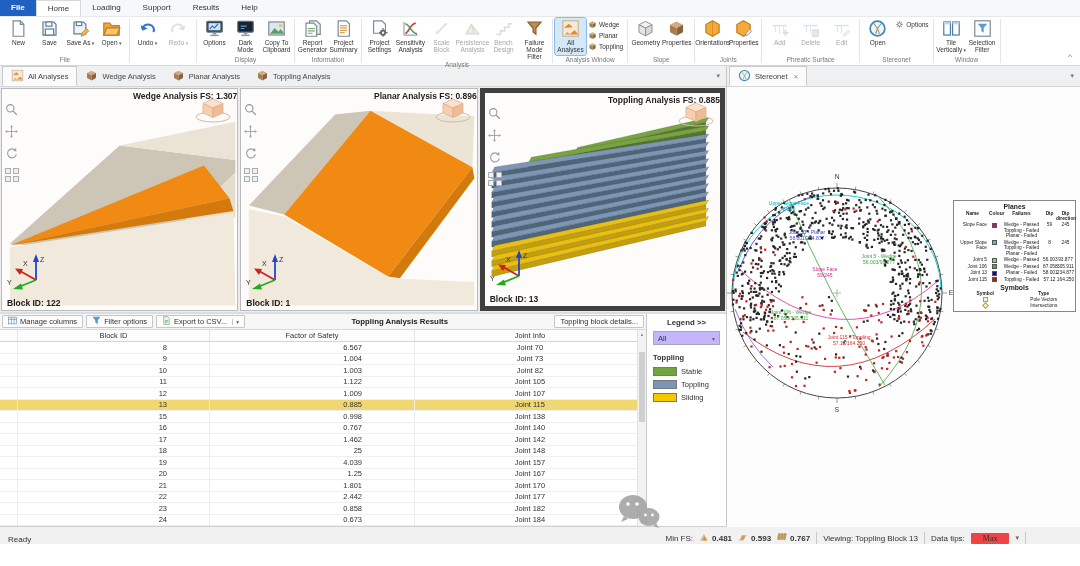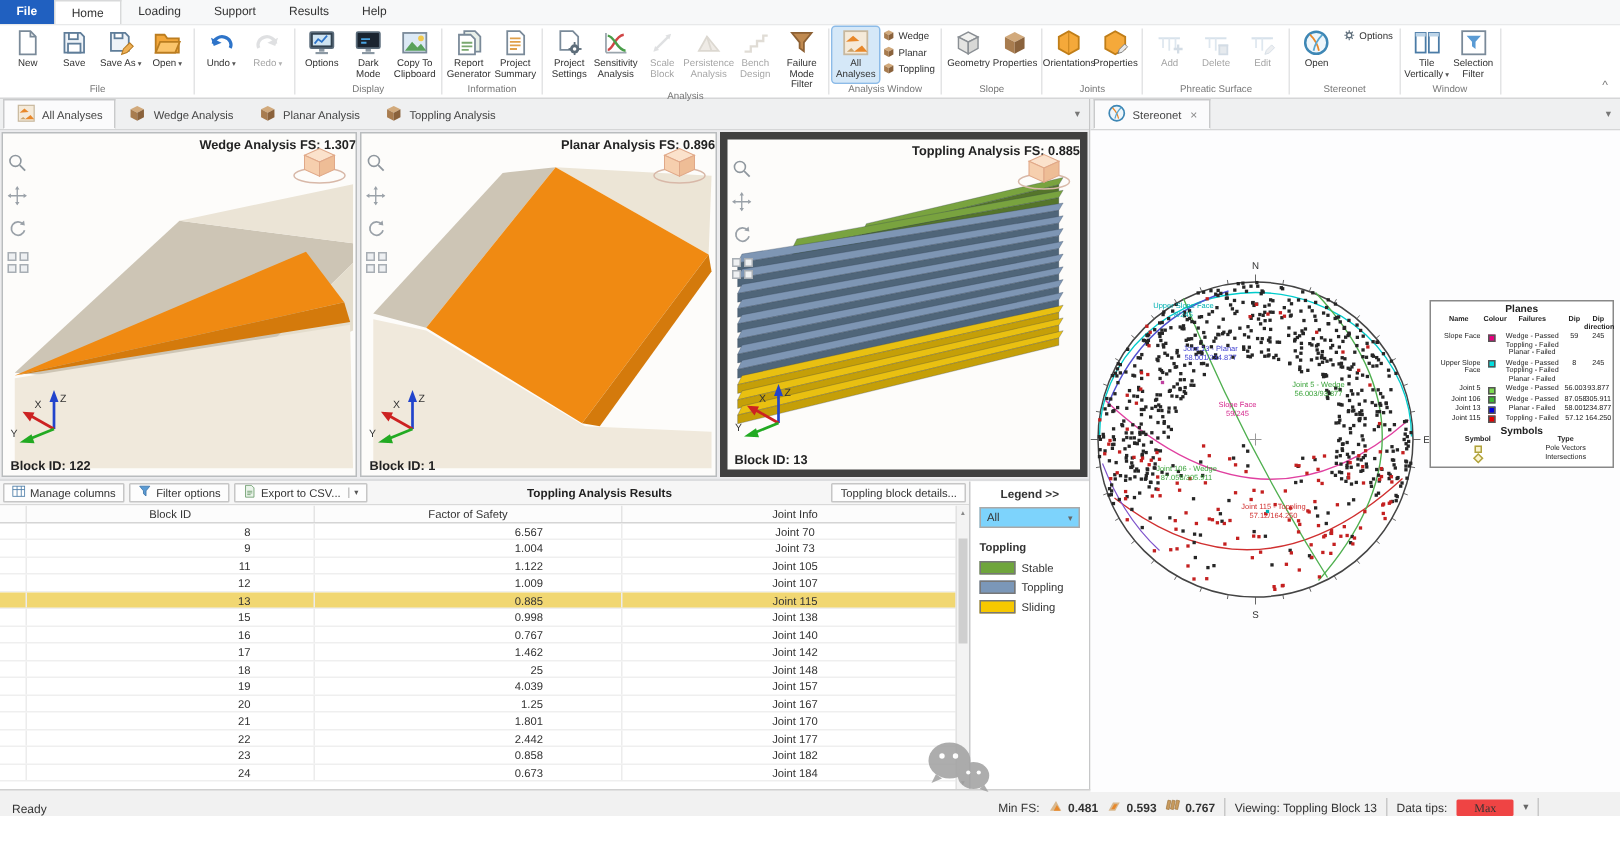--- a/index.html
+++ b/index.html
@@ -75,21 +75,21 @@
   .c-joint { justify-content:center; }
   .trow.sel { background:#f1d772; }
   .vscroll { position:absolute; right:0; top:0; bottom:0; width:9px; background:#f3f3f3; border-left:1px solid #e2e2e2; font-size:5px; color:#888; text-align:center; }
   .vscroll .thumb { position:absolute; left:1px; right:1px; top:22px; height:70px; background:#cfcfcf; }
   .vscroll .up { position:absolute; top:1px; left:0; right:0; }
   .vscroll .dn { position:absolute; bottom:1px; left:0; right:0; }
 
   
   .legend-panel { flex:1; border-left:1px solid #c9cacb; background:#fff; padding:3px 6px; font-size:7.5px; color:#333; }
   .lg-title { text-align:center; font-weight:bold; font-size:7.8px; margin-top:1px; }
-  .lg-select { border:1px solid #a9a9a9; height:14px; display:flex; align-items:center; justify-content:space-between; padding:0 4px; margin:4px 0 8px; background:#7dd3fc; }
+  .lg-select { border:1px solid #a9a9a9; height:14px; display:flex; align-items:center; justify-content:space-between; padding:0 4px; margin:4px 0 8px; background:#c4b5fd; }
   .lg-sec { font-weight:bold; margin-bottom:3px; }
   .lg-item { display:flex; align-items:center; gap:4px; height:13px; }
   .sw { width:24px; height:9px; border:1px solid #777; }
 
   
   .stereo-view { position:relative; flex:1; background:#fdfdfe; }
   .planes-box { position:absolute; left:226px; top:113px; width:123px; background:#fff; border:1px solid #888; padding:2px 2px 3px; font-size:4.8px; color:#222; }
   .pb-title { text-align:center; font-weight:bold; font-size:6.8px; }
   .pb-head, .pb-row { display:grid; grid-template-columns:33px 11px 43px 13px 19px; align-items:start; }
   .pb-head { font-weight:bold; margin:1px 0; }
@@ -773,20 +773,26 @@
                   <div class="c-gutter"></div>
                   <div class="c-id">8</div>
                   <div class="c-fos">6.567</div>
                   <div class="c-joint">Joint 70</div>
                 </div>
                 <div class="trow">
                   <div class="c-gutter"></div>
                   <div class="c-id">9</div>
                   <div class="c-fos">1.004</div>
                   <div class="c-joint">Joint 73</div>
+                </div>
+                <div class="trow">
+                  <div class="c-gutter"></div>
+                  <div class="c-id">10</div>
+                  <div class="c-fos">1.003</div>
+                  <div class="c-joint">Joint 82</div>
                 </div>
                 <div class="trow">
                   <div class="c-gutter"></div>
                   <div class="c-id">11</div>
                   <div class="c-fos">1.122</div>
                   <div class="c-joint">Joint 105</div>
                 </div>
                 <div class="trow">
                   <div class="c-gutter"></div>
                   <div class="c-id">12</div>

